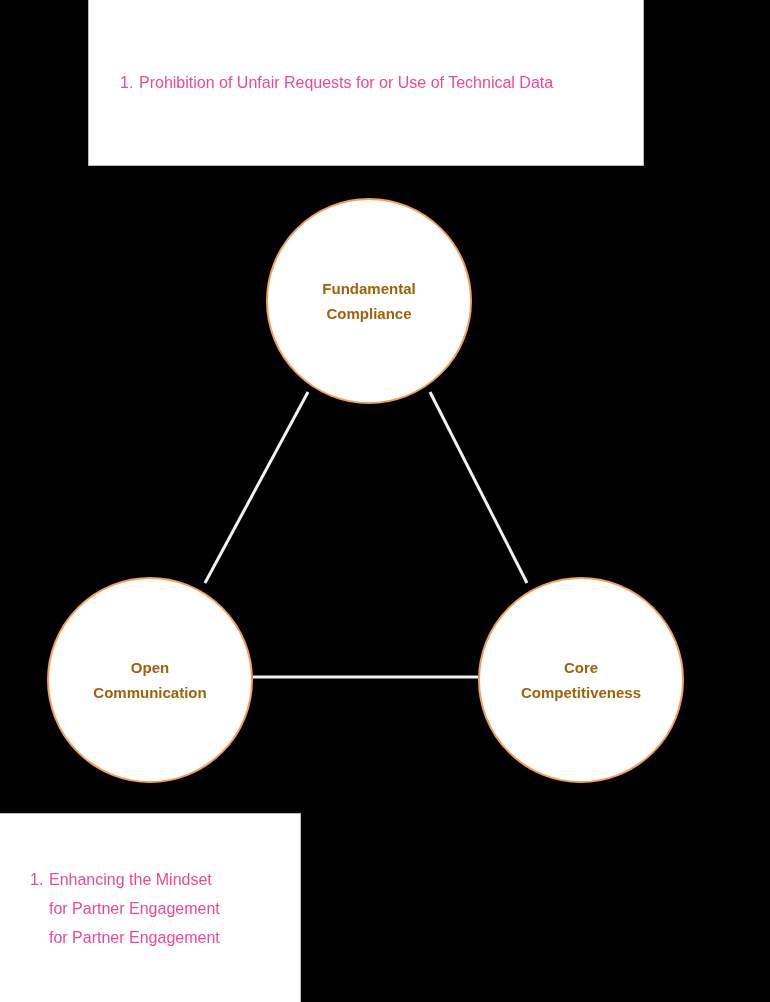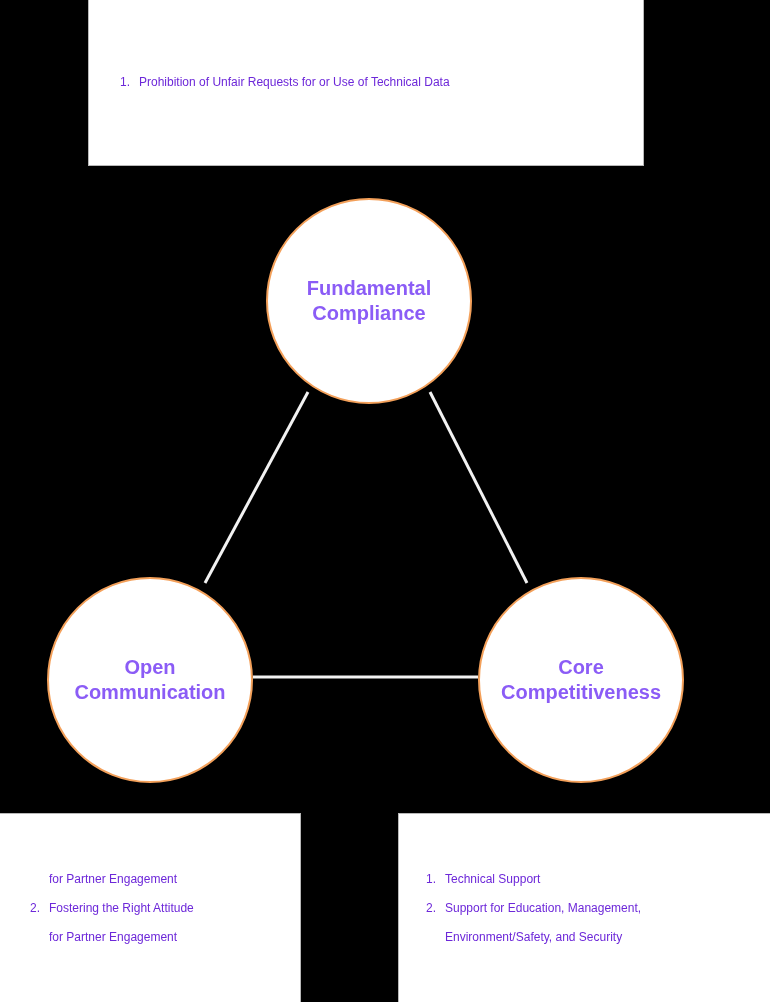--- a/index.html
+++ b/index.html
@@ -27,22 +27,22 @@
     display: flex;
     flex-direction: column;
     justify-content: center;
   }
   .callout ol {
     list-style: none;
     margin: 0;
     padding: 0;
   }
   .callout li {
-    color: #6d28d9;
-    font-size: 12px;
+    color: #ec4899;
+    font-size: 16px;
     line-height: 29px;
     white-space: pre;
     font-family: "Liberation Sans", sans-serif;
   }
   .num {
     display: inline-block;
     width: 19px;
   }
   .cont {
     display: inline-block;
@@ -86,22 +86,22 @@
     border-radius: 50%;
     background: #ffffff;
     border: 2px solid #f3a05a;
     box-sizing: border-box;
     display: flex;
     align-items: center;
     justify-content: center;
     text-align: center;
   }
   .node-label {
-    color: #8b5cf6;
-    font-size: 20px;
+    color: #a16207;
+    font-size: 15px;
     font-weight: bold;
     line-height: 25px;
     white-space: pre-line;
     font-family: "Liberation Sans", sans-serif;
   }
 
   #node-top {
     left: 266px;
     top: 198px;
     width: 206px;
@@ -147,27 +147,20 @@
 Competitiveness</span>
   </div>
 
   <div class="node" id="node-left">
     <span class="node-label">Open
 Communication</span>
   </div>
 
   <div class="callout" id="box-bottom-left">
     <ol>
+      <li><span class="num">1.</span><span>Enhancing the Mindset</span></li>
       <li><span class="cont"></span><span>for Partner Engagement</span></li>
-      <li><span class="num">2.</span><span>Fostering the Right Attitude</span></li>
       <li><span class="cont"></span><span>for Partner Engagement</span></li>
     </ol>
   </div>
 
-  <div class="callout" id="box-bottom-right">
-    <ol>
-      <li><span class="num">1.</span><span>Technical Support</span></li>
-      <li><span class="num">2.</span><span>Support for Education, Management,</span></li>
-      <li><span class="cont"></span><span>Environment/Safety, and Security</span></li>
-    </ol>
-  </div>
 
 </div>
 
 </body></html>

